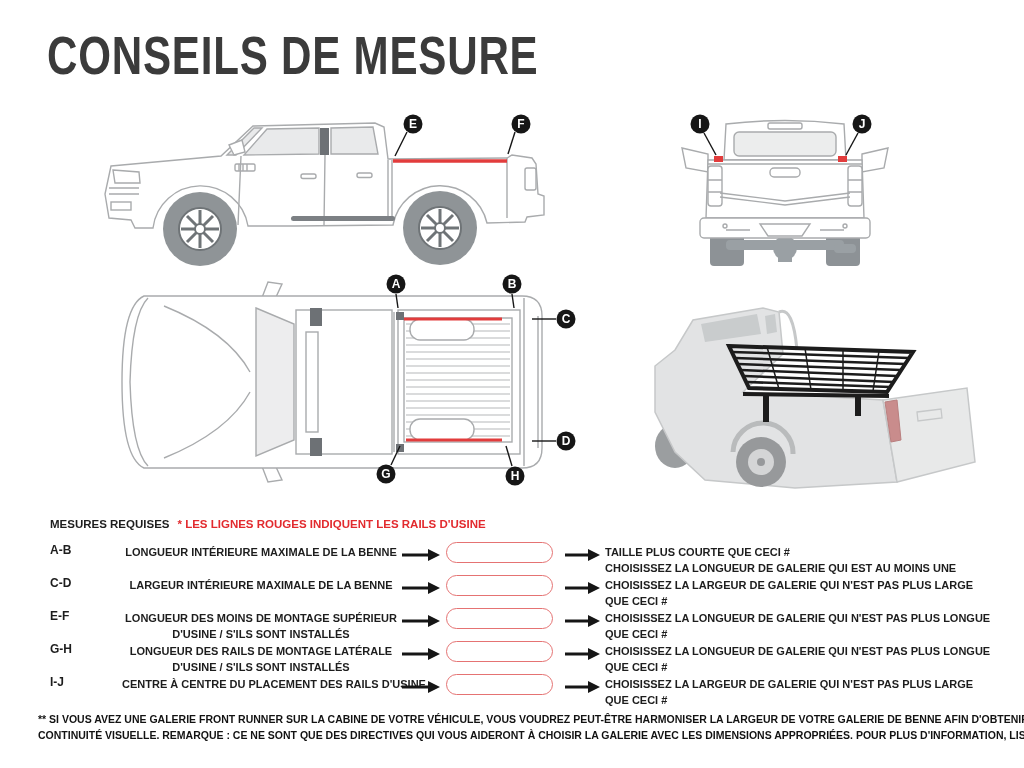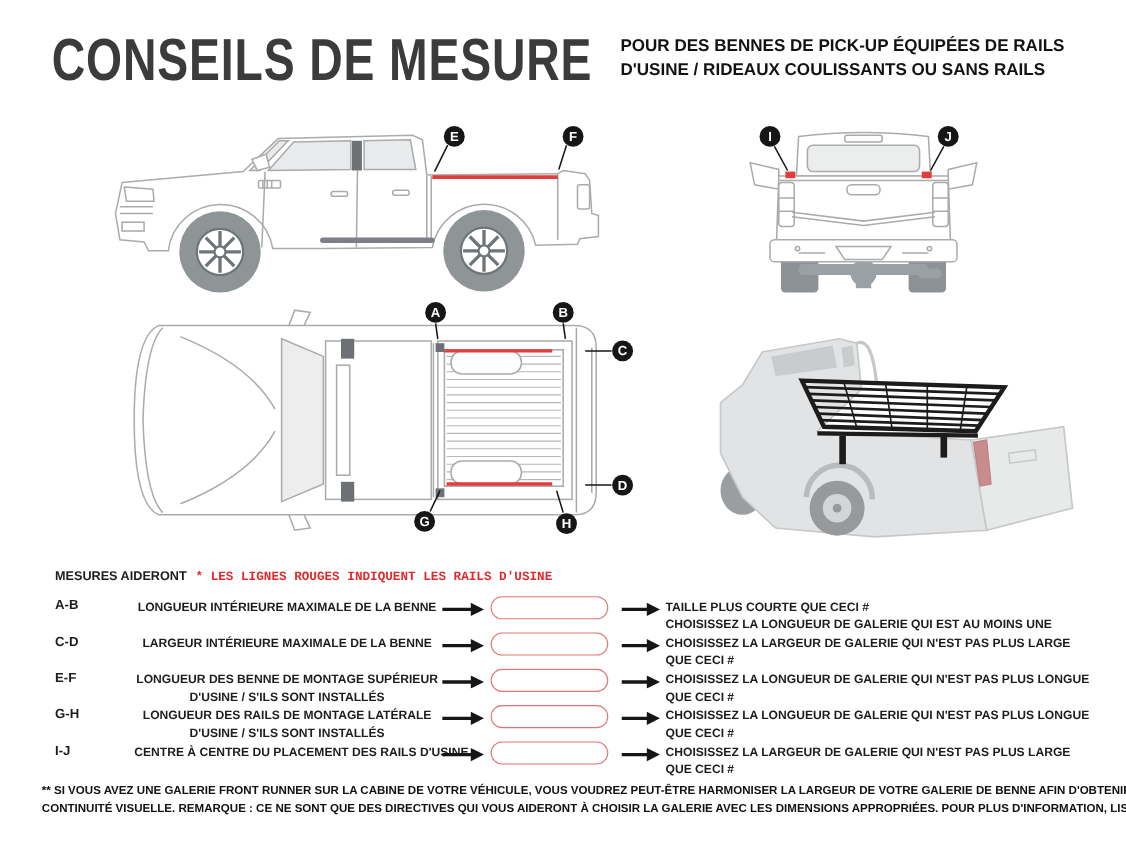--- a/index.html
+++ b/index.html
@@ -14,21 +14,21 @@
     color:#3b3b3b; transform:scaleX(0.78); transform-origin:0 0;
   }
   .subtitle {
     position:absolute; left:564px; top:31px; width:404px;
     font-size:15.5px; line-height:22px; font-weight:bold; color:#121212;
   }
   .dsvg { position:absolute; }
   .mletter { font-family:"Liberation Sans", sans-serif; font-weight:bold; }
 
   .msection-head { position:absolute; left:50px; top:518px; font-size:11.5px; font-weight:bold; white-space:nowrap; }
-  .msection-head .note { color:#e22a2e; margin-left:8px;font-family:Liberation Mono, monospace; }
+  .msection-head .note { color:#e22a2e; margin-left:8px; }
 
   .mrows { position:absolute; left:50px; top:543px; width:950px; height:170px; }
   .mrow  { position:absolute; left:0; width:950px; height:33px; }
   .mkey  { position:absolute; left:0; top:0; width:70px; font-size:12px; font-weight:bold; line-height:15px; white-space:nowrap; }
   .mlabel{ position:absolute; left:72px; top:1px; width:278px; }
   .mlabel div { font-size:11px; font-weight:bold; line-height:16px; white-space:nowrap;text-align:center; }
   .arr   { position:absolute; top:4px; width:38px; height:12px; }
   .a1 { left:352px; } .a2 { left:515px; width:35px; }
   .pill  {
     position:absolute; left:396px; top:-1px; width:107px; height:21px;
@@ -40,21 +40,20 @@
 
   .footnote { position:absolute; left:38px; top:711px; width:960px; }
   .footnote div { font-size:10.5px; font-weight:bold; line-height:16px; white-space:nowrap; color:#121212; }
 </style>
 </head>
 <body>
 
 <div class="page">
 
   <div class="title">CONSEILS DE MESURE</div>
-  <div class="subtitle">POUR DES BENNES DE PICK-UP ÉQUIPÉES DE RAILS D'USINE / RIDEAUX COULISSANTS OU SANS RAILS</div>
 
   <svg class="dsvg" style="left:95px;top:98px;" width="460" height="170" viewBox="0 0 460 170">
     <g stroke="#a9abad" stroke-width="1.4" fill="none">
 
       <g>
         <circle cx="105" cy="131" r="37" fill="#8f9497" stroke="none"></circle>
         <circle cx="105" cy="131" r="21" fill="#ffffff" stroke="#6f7477" stroke-width="2"></circle>
         <path d="M105,112 L105,150 M86,131 L124,131 M92,118 L118,144 M118,118 L92,144" stroke="#6f7477" stroke-width="3"></path>
         <circle cx="105" cy="131" r="5" fill="#ffffff" stroke="#6f7477" stroke-width="2"></circle>
       </g>
@@ -235,21 +234,21 @@
       <path d="M84,54 L268,60 L242,100 L104,96 Z" stroke-width="4"></path>
       <path d="M87,60 L264,66 M90,66 L260,72 M93,72 L256,78 M96,78 L252,84 M99,84 L249,90 M101,90 L245,95" stroke-width="2.5"></path>
       <path d="M122,55 L134,97 M160,56 L166,98 M198,58 L198,98 M234,59 L228,99" stroke-width="1.5"></path>
       <path d="M98,102 L244,104" stroke-width="4"></path>
       <rect x="118" y="104" width="6" height="26" fill="#1c1c1c" stroke="none"></rect>
       <rect x="210" y="102" width="6" height="22" fill="#1c1c1c" stroke="none"></rect>
     </g>
   </svg>
 
   <div class="msection-head">
-    <span>MESURES AIDERONT</span><span class="note">* LES LIGNES ROUGES INDIQUENT LES RAILS D'USINE</span>
+    <span>MESURES REQUISES</span><span class="note">* LES LIGNES ROUGES INDIQUENT LES RAILS D'USINE</span>
   </div>
 
   <div class="mrows">
 
     <div class="mrow" style="top:0px">
       <div class="mkey">A-B</div>
       <div class="mlabel">
         <div>LONGUEUR INTÉRIEURE MAXIMALE DE LA BENNE</div>
         <div></div>
       </div>
@@ -285,21 +284,21 @@
           </svg></div>
       <div class="minstr">
         <div>CHOISISSEZ LA LARGEUR DE GALERIE QUI N'EST PAS PLUS LARGE</div>
         <div>QUE CECI #</div>
       </div>
     </div>
 
     <div class="mrow" style="top:66px">
       <div class="mkey">E-F</div>
       <div class="mlabel">
-        <div>LONGUEUR DES BENNE DE MONTAGE SUPÉRIEUR</div>
+        <div>LONGUEUR DES MOINS DE MONTAGE SUPÉRIEUR</div>
         <div>D'USINE / S'ILS SONT INSTALLÉS</div>
       </div>
       <div class="arr a1"><svg width="38" height="12" viewBox="0 0 38 12">
             <line x1="0" y1="6" x2="27" y2="6" stroke="#161616" stroke-width="3"></line>
             <polygon points="26,0 38,6 26,12" fill="#161616"></polygon>
           </svg></div>
       <div class="pill"></div>
       <div class="arr a2"><svg width="35" height="12" viewBox="0 0 35 12">
             <line x1="0" y1="6" x2="24" y2="6" stroke="#161616" stroke-width="3"></line>
             <polygon points="23,0 35,6 23,12" fill="#161616"></polygon>

